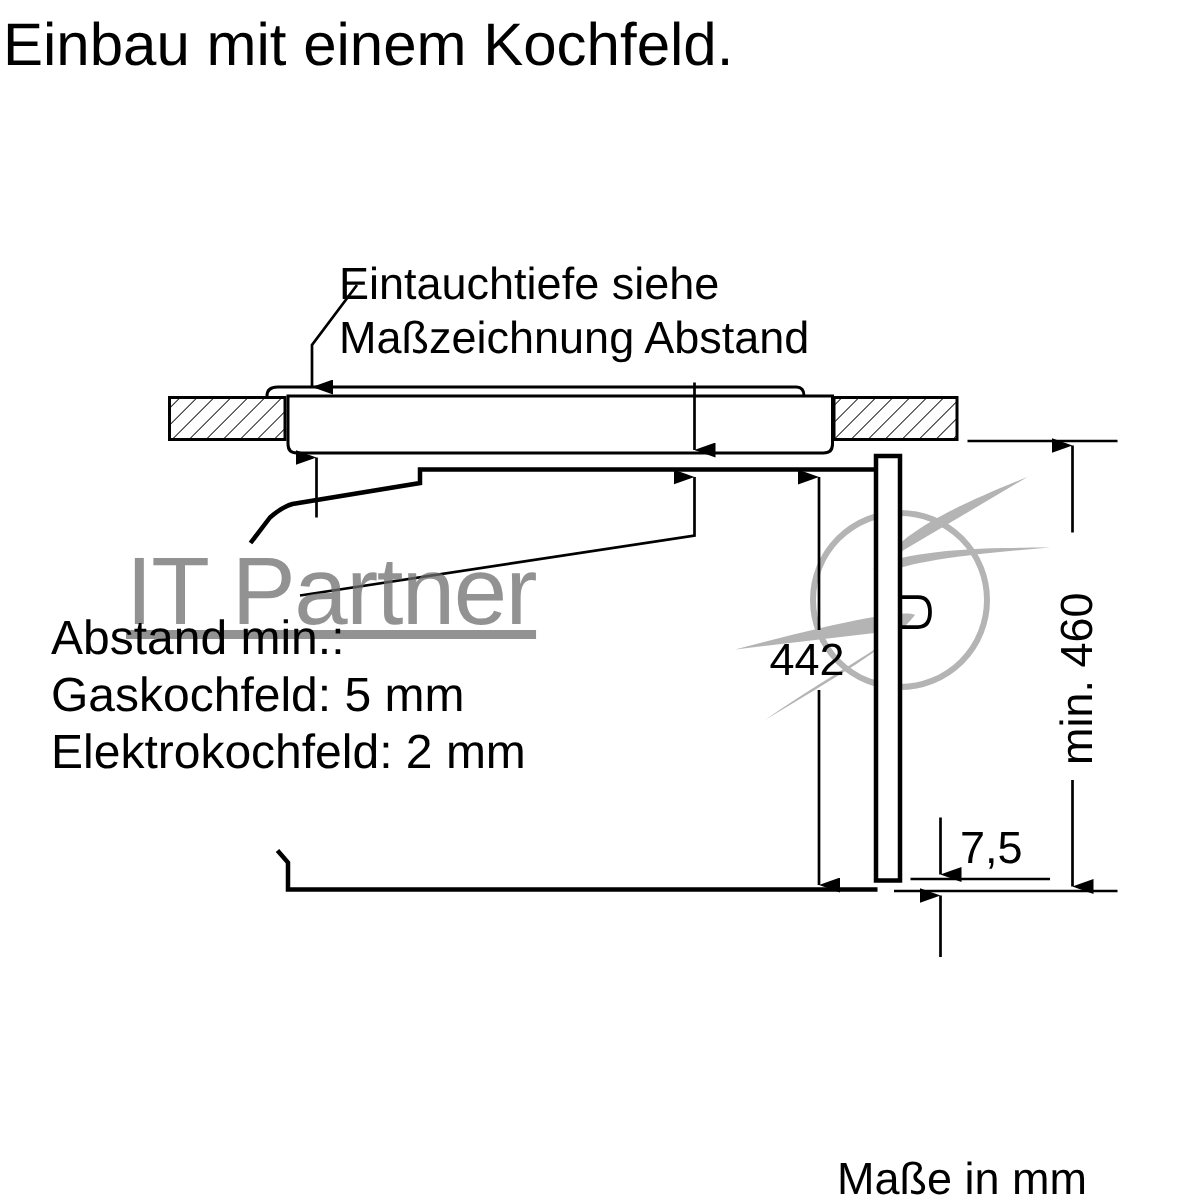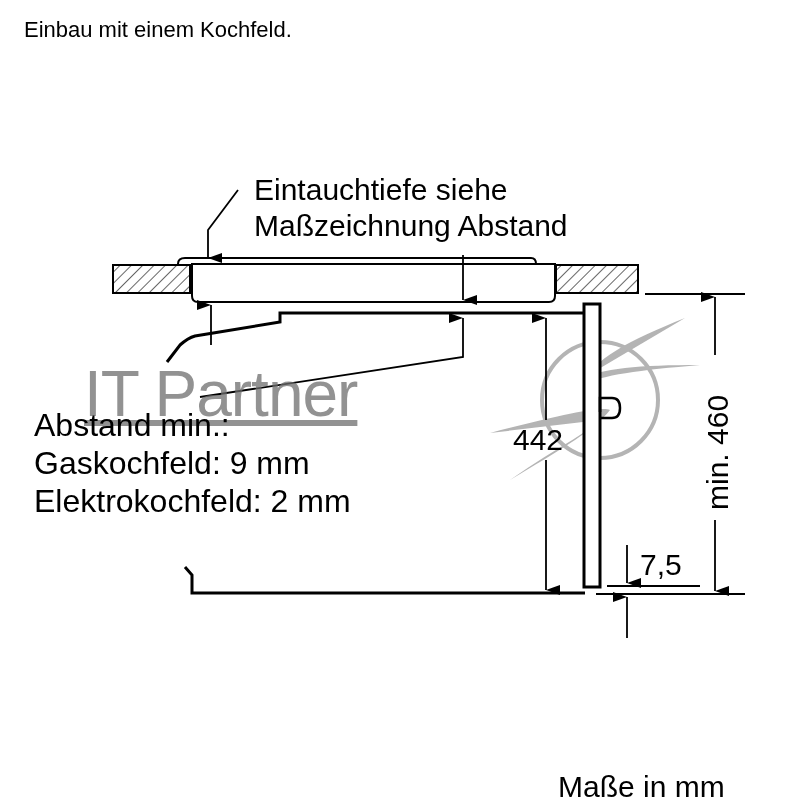--- a/index.html
+++ b/index.html
@@ -1,19 +1,19 @@
 <!DOCTYPE html>
 <html><head>
   <meta charset="utf-8">
   <style>
     html, body { margin: 0; padding: 0; background: #ffffff; }
     body { width: 791px; height: 800px; position: relative; overflow: hidden; font-family: "Liberation Sans", sans-serif; color: #000; }
-    .title { position: absolute; left: 24px; top: 12px; font-size: 22px; line-height: 36px; }
+    .title { position: absolute; left: 2px; top: 12px; font-size: 40px; line-height: 36px; }
     .footer { position: absolute; left: 558px; top: 758px; font-size: 30px; line-height: 36px; margin-top: 11px; }
-    .note { position: absolute; left: 254px; top: 172px; font-size: 30px; line-height: 36px; }
+    .note { position: absolute; left: 226px; top: 172px; font-size: 30px; line-height: 36px; }
     .clearance { position: absolute; left: 34px; top: 406px; font-size: 32px; line-height: 38px; }
     .wm { position: absolute; left: 84px; top: 352px; font-size: 64px; line-height: 84px; color: rgba(110,110,110,0.75); letter-spacing: -1px; text-decoration: underline; }
     svg.drawing { position: absolute; left: 0; top: 0; }
     .dim { font-family: "Liberation Sans", sans-serif; font-size: 30px; fill: #000; }
   </style>
 </head>
 <body>
 
 <div class="title">Einbau mit einem Kochfeld.</div>
 
@@ -81,17 +81,17 @@
 
 <div class="wm">IT Partner</div>
 
 <div class="note">
   <div>Eintauchtiefe siehe</div>
   <div>Maßzeichnung Abstand</div>
 </div>
 
 <div class="clearance">
   <div>Abstand min.:</div>
-  <div>Gaskochfeld: 9 mm</div>
+  <div>Gaskochfeld: 5 mm</div>
   <div>Elektrokochfeld: 2 mm</div>
 </div>
 
 <div class="footer">Maße in mm</div>
 
 </body></html>

